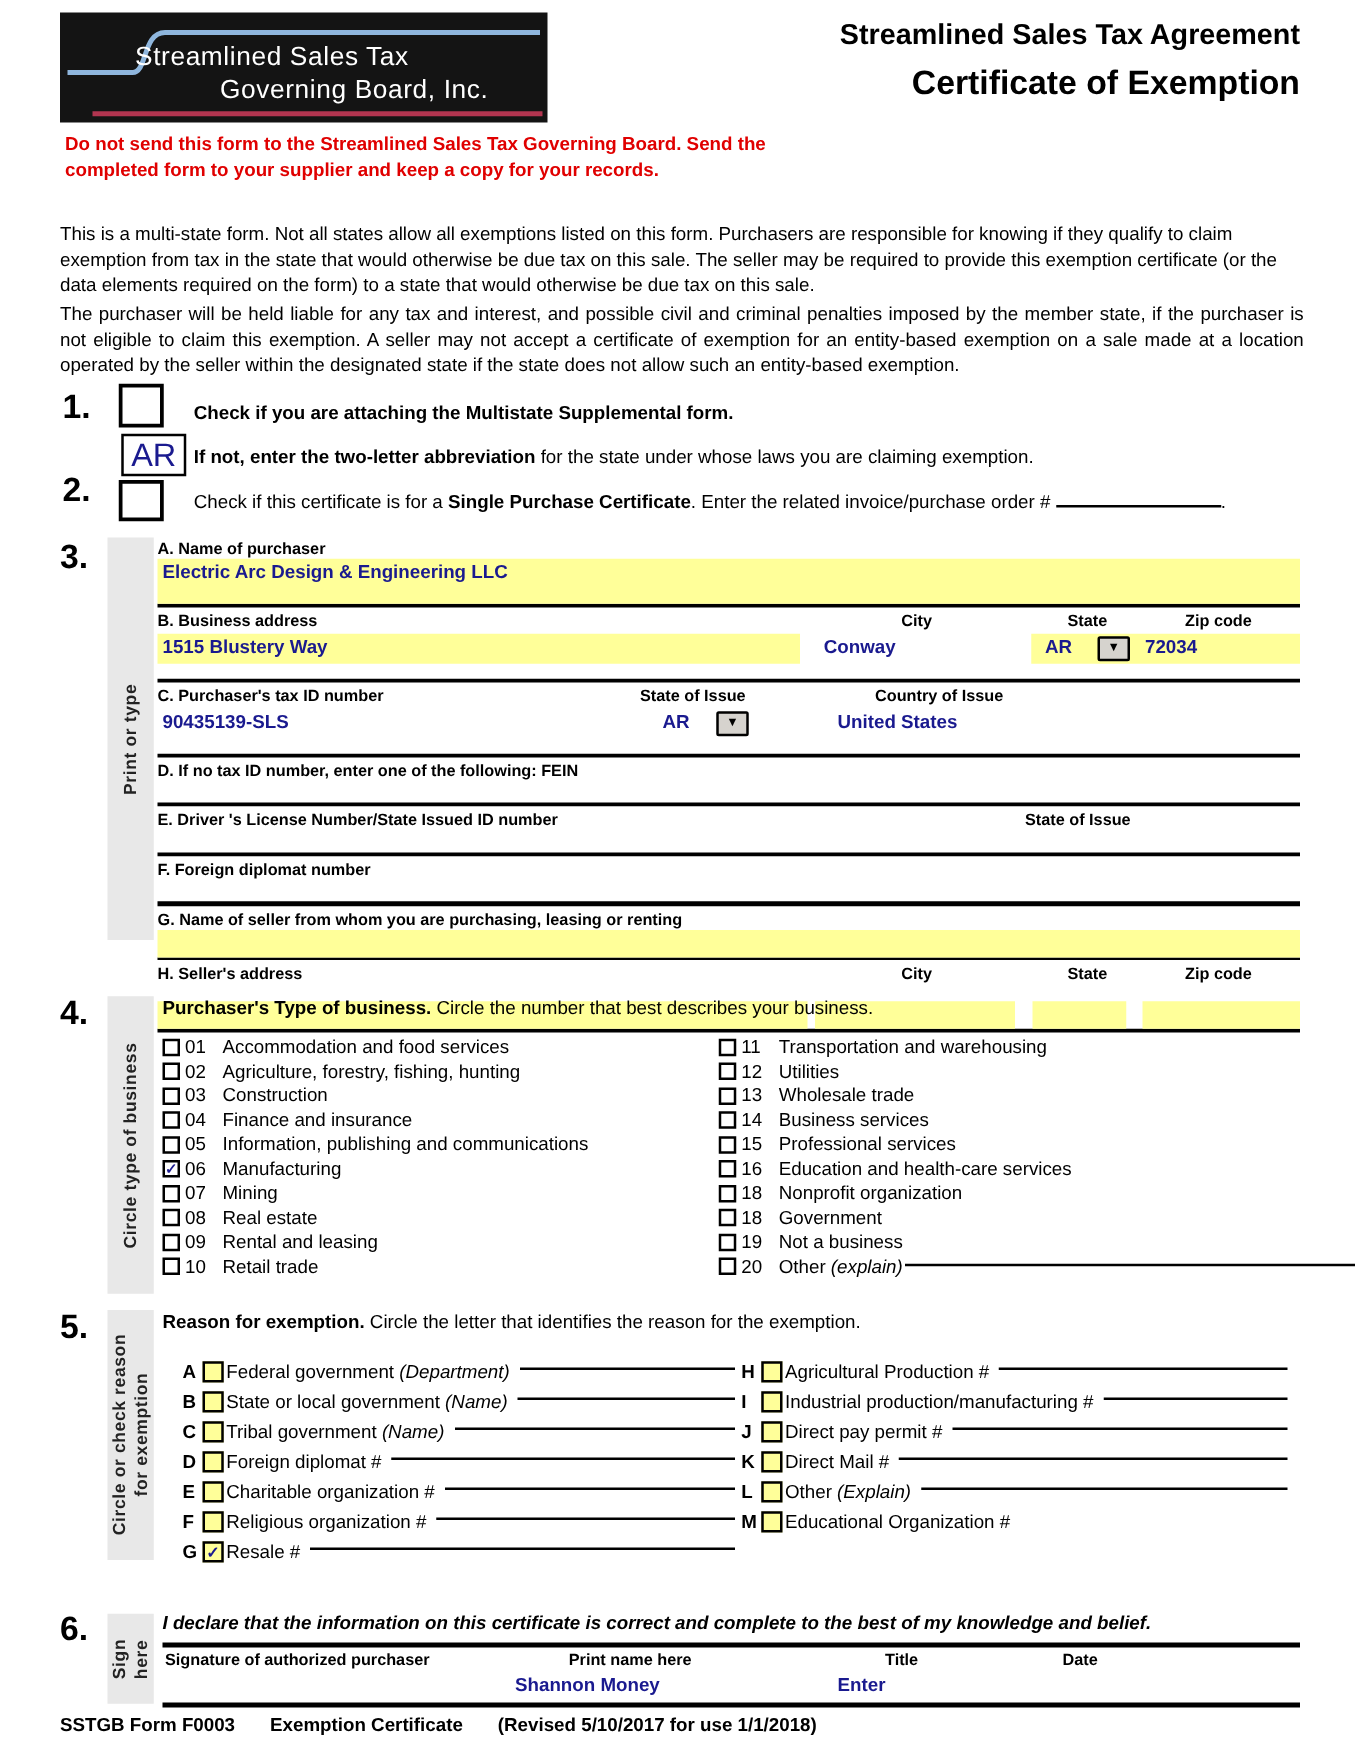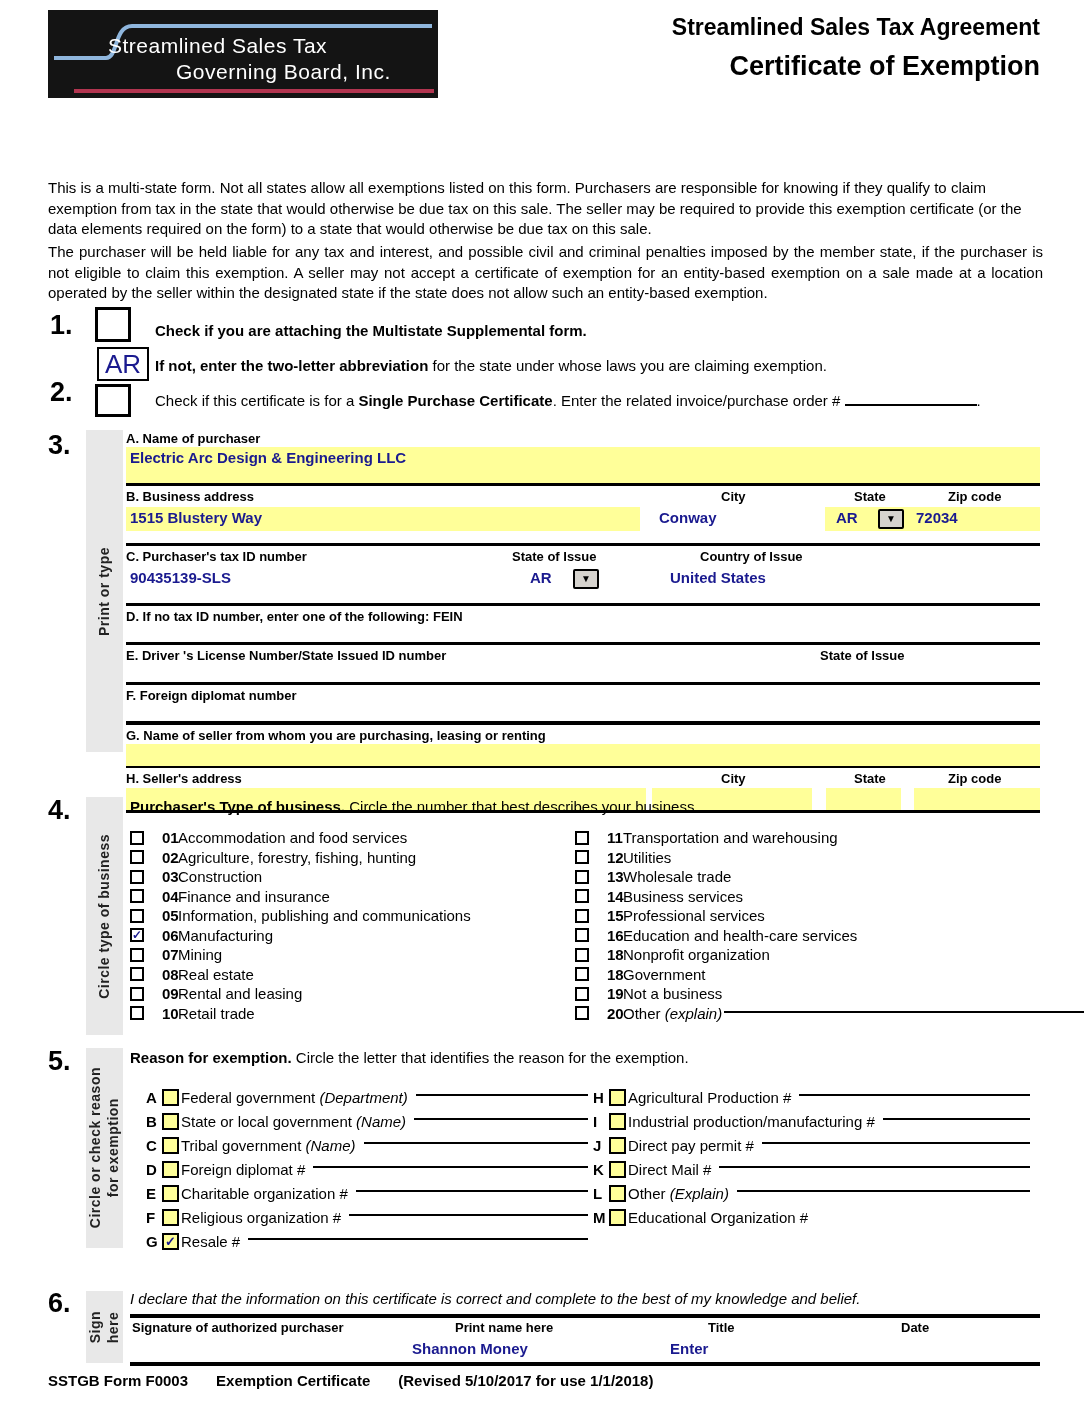--- a/index.html
+++ b/index.html
@@ -48,34 +48,34 @@
   .gap { height:17px; }
   .combo { position:absolute; top:2px; width:26px; height:20px; background:#d6d3ce; border:2px solid #000; border-radius:2px; font-size:10px; line-height:16px; text-align:center; color:#000; }
 
   
   .s4-heading, .s5-heading { position:absolute; left:82px; top:6px; font-size:15px; width:910px; }
   .cols4 { position:absolute; left:82px; top:36px; width:958px; display:flex; }
   .btcol { display:flex; flex-direction:column; }
   .bt-row { display:flex; align-items:center; height:19.5px; font-size:15px; }
   .cb-sm { width:14px; height:14px; border:2px solid #000; background:#fff; flex:0 0 auto; font-size:12px; line-height:11px; text-align:center; color:var(--ink,#1a1a8f); font-weight:700; }
   .cb-sm.checked::before { content:"✓"; }
-  .bt-num { width:26px; padding-left:18px;font-weight:bold; }
+  .bt-num { width:26px; padding-left:4px; }
   .bt-label { padding-left:8px; white-space:nowrap; }
   .bt-line { flex:1; border-bottom:2px solid #000; margin:0 4px 2px 2px; }
 
   .reason-col { position:absolute; display:flex; flex-direction:column; }
   .reason-row { display:flex; align-items:center; height:24px; font-size:15px; }
   .r-letter { width:16px; text-align:left; font-weight:600; }
   .cb-y { width:17px; height:17px; border:2px solid #000; background:var(--hl,#ffff99); flex:0 0 auto; margin-right:2px; font-size:13px; line-height:13px; text-align:center; color:var(--ink,#1a1a8f); font-weight:700; }
   .cb-y.checked::before { content:"✓"; }
   .r-label { white-space:nowrap; padding-right:8px; }
   .r-line { flex:1; border-bottom:2px solid #000; margin-bottom:4px; margin-right:6px; }
 
   
-  .declaration { position:absolute; left:82px; top:2px; font-size:15px; font-style:italic; font-weight:400; width:910px; }
+  .declaration { position:absolute; left:82px; top:2px; font-size:15px; font-style:italic; font-weight:700; width:910px; }
   .s6-grid { position:absolute; left:82px; top:26px; width:910px; }
   .s6-labels { position:relative; height:20px; }
   .s6-labels span { position:absolute; font-size:13px; font-weight:600; top:2px; }
   .s6-values { position:relative; height:24px; }
   .s6-values span { position:absolute; font-size:15px; top:2px; }
   .footer { position:absolute; left:48px; top:1372px; font-size:15px; font-weight:700; }
   .footer span { margin-right:28px; }
   i { font-style:italic; }
 </style>
 </head>
@@ -88,20 +88,21 @@
       <path d="M6,48 H58 C70,48 66,16 84,16 H384" fill="none" stroke="#8fb6dd" stroke-width="4"></path>
       <path d="M26,81 H386" fill="none" stroke="#b23550" stroke-width="4"></path>
     </svg>
     <div class="logo-line1">Streamlined Sales Tax</div>
     <div class="logo-line2">Governing Board, Inc.</div>
   </div>
   <div class="title-block">
     <div class="title1">Streamlined Sales Tax Agreement</div>
     <div class="title2">Certificate of Exemption</div>
   </div>
+  <div class="warning">Do not send this form to the Streamlined Sales Tax Governing Board.  Send the completed form to your supplier and keep a copy for your records.</div>
 
   <div class="intro1">This is a multi-state form. Not all states allow all exemptions listed on this form. Purchasers are responsible for knowing if they qualify to claim exemption from tax in the state that would otherwise be due tax on this sale. The seller may be required to provide this exemption certificate (or the data elements required on the form) to a state that would otherwise be due tax on this sale.</div>
   <div class="intro2">The purchaser will be held liable for any tax and interest, and possible civil and criminal penalties imposed by the member state, if the purchaser is not eligible to claim this exemption. A seller may not accept a certificate of exemption for an entity-based exemption on a sale made at a location operated by the seller within the designated state if the state does not allow such an entity-based exemption.</div>
 
   <div class="secnum" style="left:50px; top:310px;">1.</div>
   <div class="cb-big" style="left:95px; top:307px;"></div>
   <div class="boldtext" style="position:absolute; left:155px; top:322px;">Check if you are attaching the Multistate Supplemental form.</div>
   <div class="state-box">AR</div>
   <div class="mix" style="position:absolute; left:155px; top:357px;"><b>If not, enter the two-letter abbreviation</b><span> for the state under whose laws you are claiming exemption.</span></div>
 
@@ -169,21 +170,21 @@
       <div class="frow flabel">F. Foreign diplomat number</div>
       <div class="frow gap"></div>
       <div class="sep4"></div>
 
       <div class="frow flabel">G. Name of seller from whom you are purchasing, leasing or renting</div>
       <div class="frow vrow hl" style="height:22px;">
           <div class="val navy"></div>
         </div>
       <div class="sep2"></div>
 
-      <div class="frow" style="height:20px;">
+      <div class="frow" style="height:33px;">
         <span class="flabel" style="position:absolute; left:0;">H. Seller's address</span>
         <span class="sublabel" style="left:595px;">City</span>
         <span class="sublabel" style="left:728px;">State</span>
         <span class="sublabel" style="left:822px;">Zip code</span>
       </div>
 
       <div class="frow vrow" style="height:22px;">
         <div class="hl" style="position:absolute; left:0; top:0; width:520px; height:22px;">
             <div class="val navy"></div>
           </div>
@@ -416,21 +417,21 @@
           <span>here</span>
         </div>
     </div>
     <div class="declaration">I declare that the information on this certificate is correct and complete to the best of my knowledge and belief.</div>
     <div class="s6-grid">
       <div class="sep4"></div>
       <div class="s6-labels">
         <span style="left:2px;">Signature of authorized purchaser</span>
         <span style="left:325px;">Print name here</span>
         <span style="left:578px;">Title</span>
-        <span style="left:771px;">Date</span>
+        <span style="left:720px;">Date</span>
       </div>
       <div class="s6-values">
         <span class="navy" style="left:2px;"></span>
         <span class="navy" style="left:282px;">Shannon Money</span>
         <span class="navy" style="left:540px;">Enter</span>
         <span class="navy" style="left:765px;"></span>
       </div>
       <div class="sep4"></div>
     </div>
   </div>

